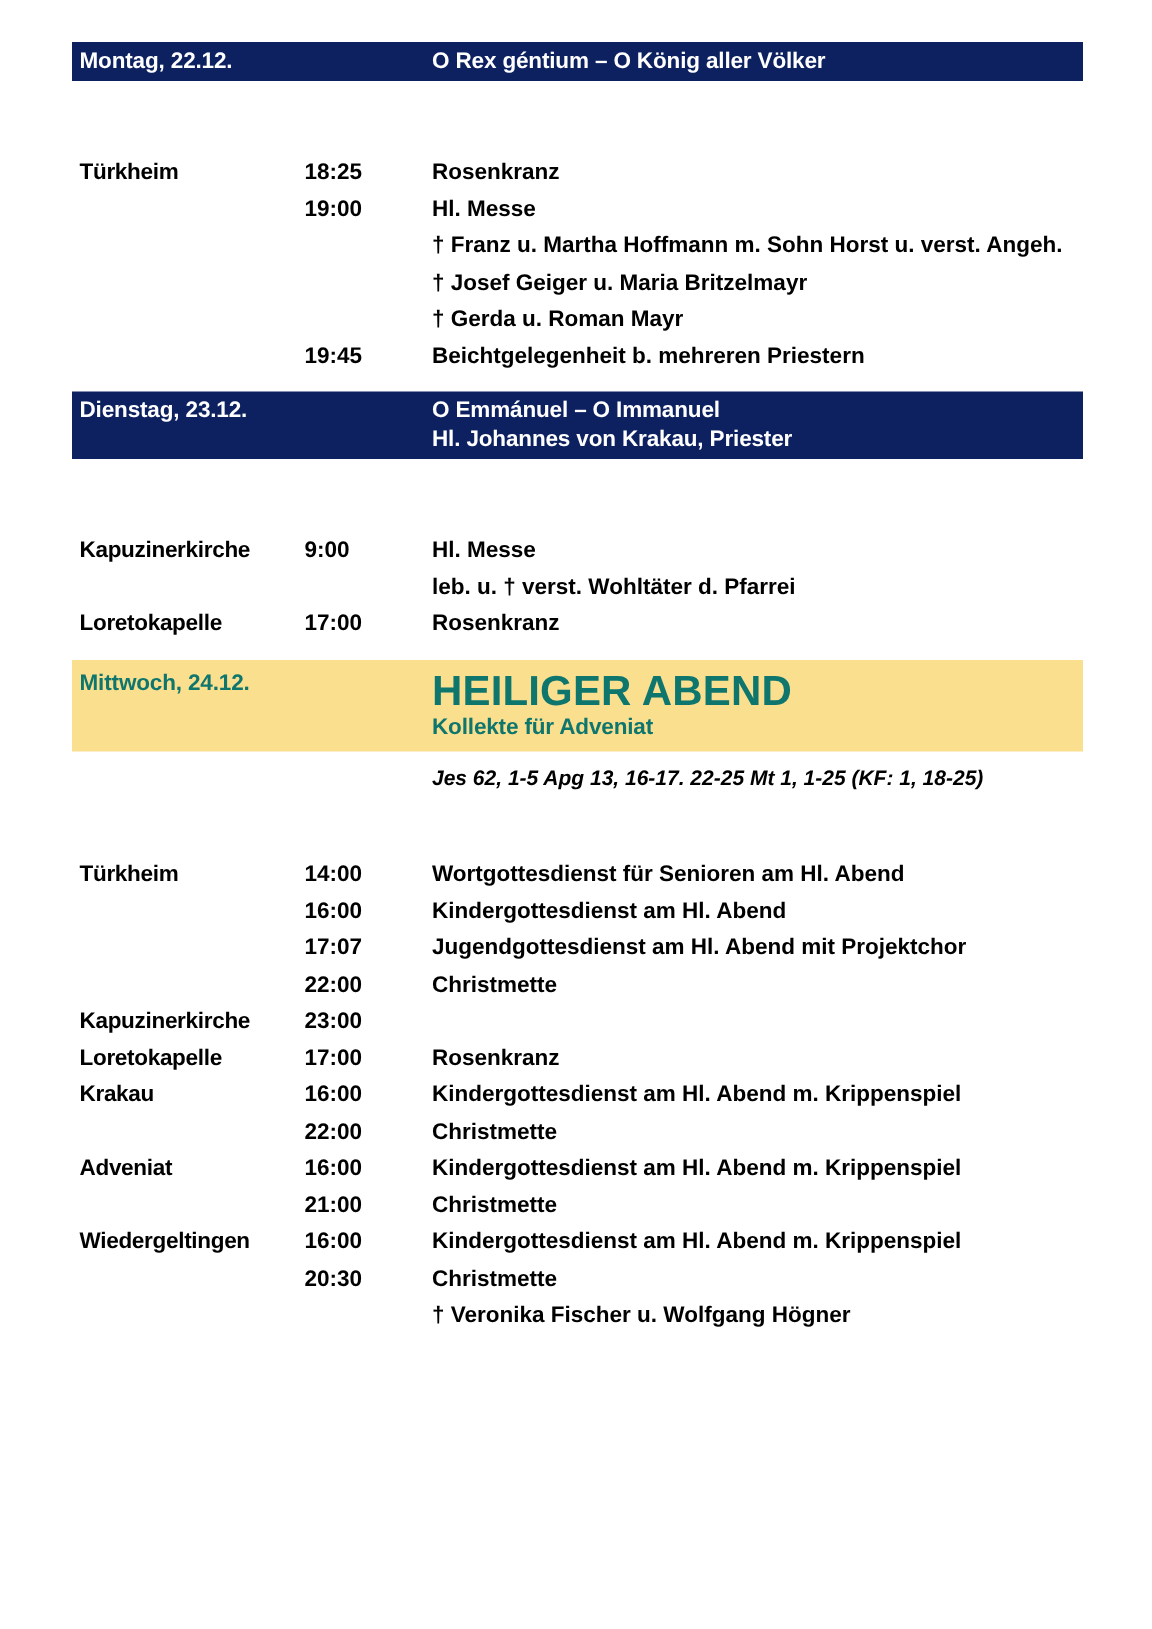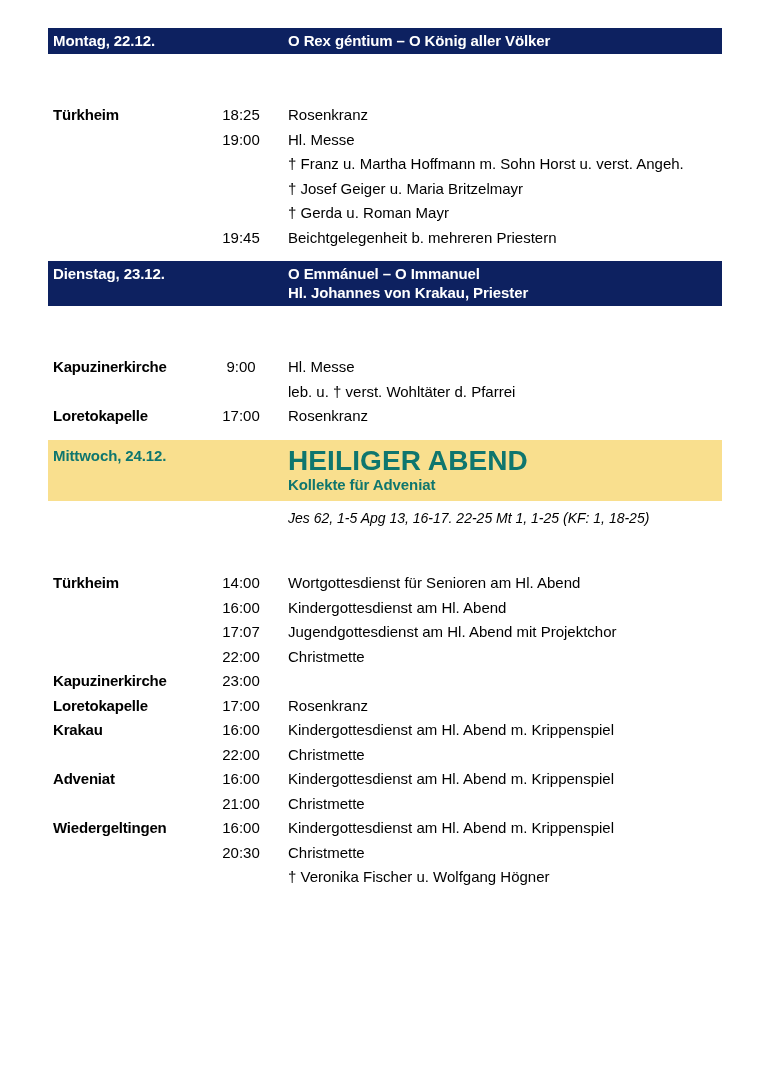--- a/index.html
+++ b/index.html
@@ -96,32 +96,34 @@
     padding-left: 5px;
     font-size: 15px;
     font-weight: bold;
     line-height: 24.5px;
     white-space: nowrap;
     letter-spacing: -0.2px;
   }
   .col-time {
     flex: 0 0 79px;
     box-sizing: border-box;
-    text-align: center;
+    text-align: left;
     padding-right: 3px;
     font-size: 15px;
     line-height: 24.5px;
     white-space: nowrap;
+    font-weight: bold;
   }
   .col-desc {
     flex: 1 1 auto;
     box-sizing: border-box;
     padding-left: 6px;
     font-size: 15px;
     line-height: 24.5px;
+    font-weight: bold;
   }
   .desc-line { white-space: nowrap; }
   .desc-line.wrapped { white-space: normal; }
   .desc-line.italic {
     font-style: italic;
     font-size: 14px;
   }
 </style>
 </head>
 <body>

